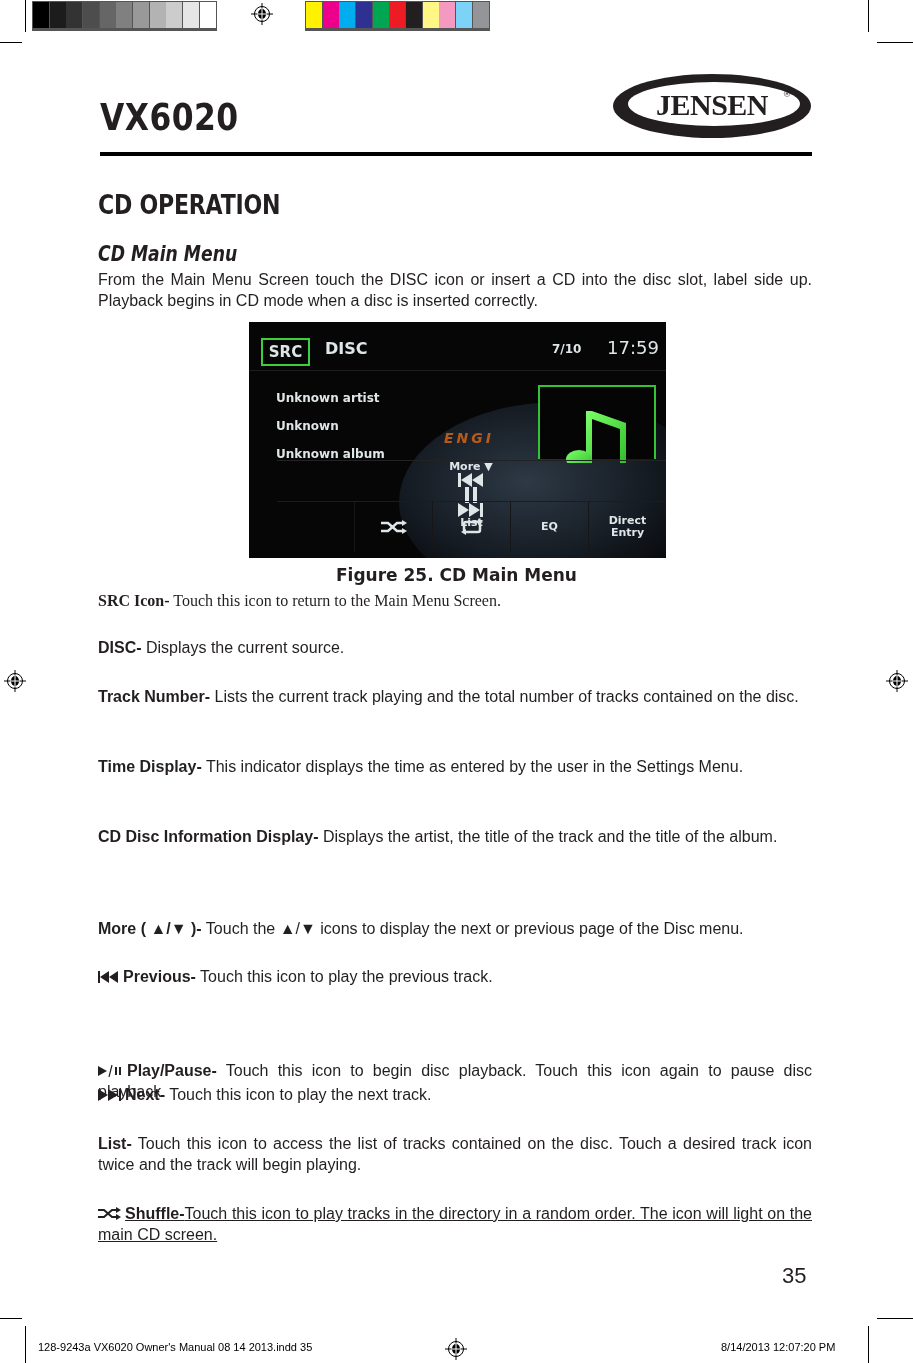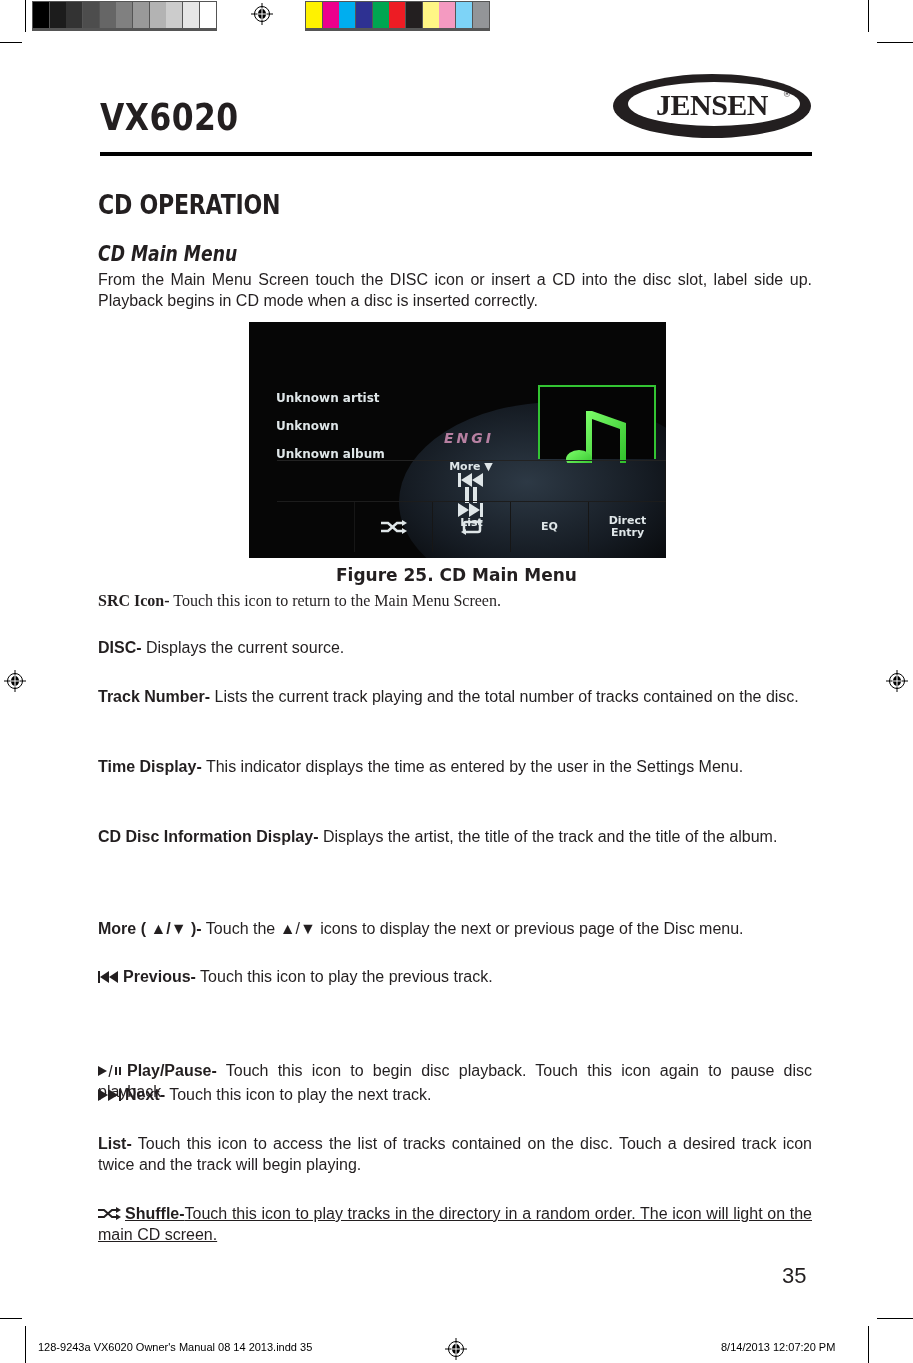--- a/index.html
+++ b/index.html
@@ -31,21 +31,21 @@
   .screen { position:absolute; left:249px; top:322px; width:417px; height:236px; background:#060606; overflow:hidden; }
   .screen .topbar { position:absolute; left:0; top:0; width:100%; height:48px;
                     border-bottom:1px solid #1d1d1d; }
   .src-btn { position:absolute; left:12px; top:16px; width:45px; height:24px; border:2px solid #3ccf3c;
              color:#dfe6e8; font-size:15px; line-height:24px; text-align:center; font-weight:bold; font-family:"DejaVu Sans", sans-serif; transform:none;}
   .disc-lbl { position:absolute; left:76px; top:17px; color:#dfe6e8; font-size:16px; font-weight:bold; font-family:"DejaVu Sans", sans-serif; }
   .trk { position:absolute; left:303px; top:20px; color:#dfe6e8; font-size:12px; font-weight:bold; font-family:"DejaVu Sans", sans-serif; }
   .clock { position:absolute; left:358px; top:15px; color:#dfe6e8; font-size:18px; font-family:"DejaVu Sans", sans-serif; }
   .bg-disc { position:absolute; left:150px; top:80px; width:320px; height:200px; border-radius:50%;
              background:radial-gradient(ellipse at 40% 40%, #3a4a5a 0%, #1a222c 45%, #080a0d 70%); opacity:.75; }
-  .bg-engine { position:absolute; left:195px; top:108px; color:#f9a8d4; font-size:14px; font-style:italic; font-weight:bold;
+  .bg-engine { position:absolute; left:195px; top:108px; color:#f97316; font-size:14px; font-style:italic; font-weight:bold;
                letter-spacing:3px; font-family:"DejaVu Sans", sans-serif; opacity:.7; }
   .info { position:absolute; left:27px; color:#dfe6e8; font-size:12px; font-weight:bold; font-family:"DejaVu Sans", sans-serif; }
   .art { position:absolute; left:289px; top:63px; width:114px; height:72px; border:2px solid #33c433; border-bottom:none; background:#050505; }
   .note { position:absolute; left:24px; top:20px; }
   .ctrl-row { position:absolute; left:28px; width:389px; display:flex; }
   .row1 { top:138px; height:46px; border-top:1px solid #222;flex-direction:column; }
   .row2 { top:179px; height:50px; border-top:1px solid #1c1c1c; }
   .cell { flex:1; display:flex; align-items:center; justify-content:center; color:#dfe6e8; font-weight:bold;
           font-size:11px; font-family:"DejaVu Sans", sans-serif; border-right:1px solid #161616; text-align:center; line-height:12px; }
   .cell:last-child { border-right:none; }
@@ -138,20 +138,26 @@
 </svg>
 <div class="rule"></div>
 
 <h1 class="section">CD OPERATION</h1>
 <h2 class="sub">CD Main Menu</h2>
 <div class="para intro">From the Main Menu Screen touch the DISC icon or insert a CD into the disc slot, label side up.  Playback begins in CD mode when a disc is inserted correctly.</div>
 
 <div class="screen">
   <div class="bg-disc"></div>
   <div class="bg-engine">ENGI</div>
+  <div class="topbar">
+    <div class="src-btn">SRC</div>
+    <div class="disc-lbl">DISC</div>
+    <div class="trk">7/10</div>
+    <div class="clock">17:59</div>
+  </div>
   <div class="info" style="top:69px;">Unknown artist</div>
   <div class="info" style="top:97px;">Unknown</div>
   <div class="info" style="top:125px;">Unknown album</div>
   <div class="art">
     <svg class="note" width="70" height="56" viewBox="0 0 70 56">
       <defs>
           <linearGradient id="g" x1="0" y1="0" x2="1" y2="1">
             <stop offset="0" stop-color="#7dff6a"></stop>
             <stop offset="1" stop-color="#2fbf2a"></stop>
           </linearGradient>

